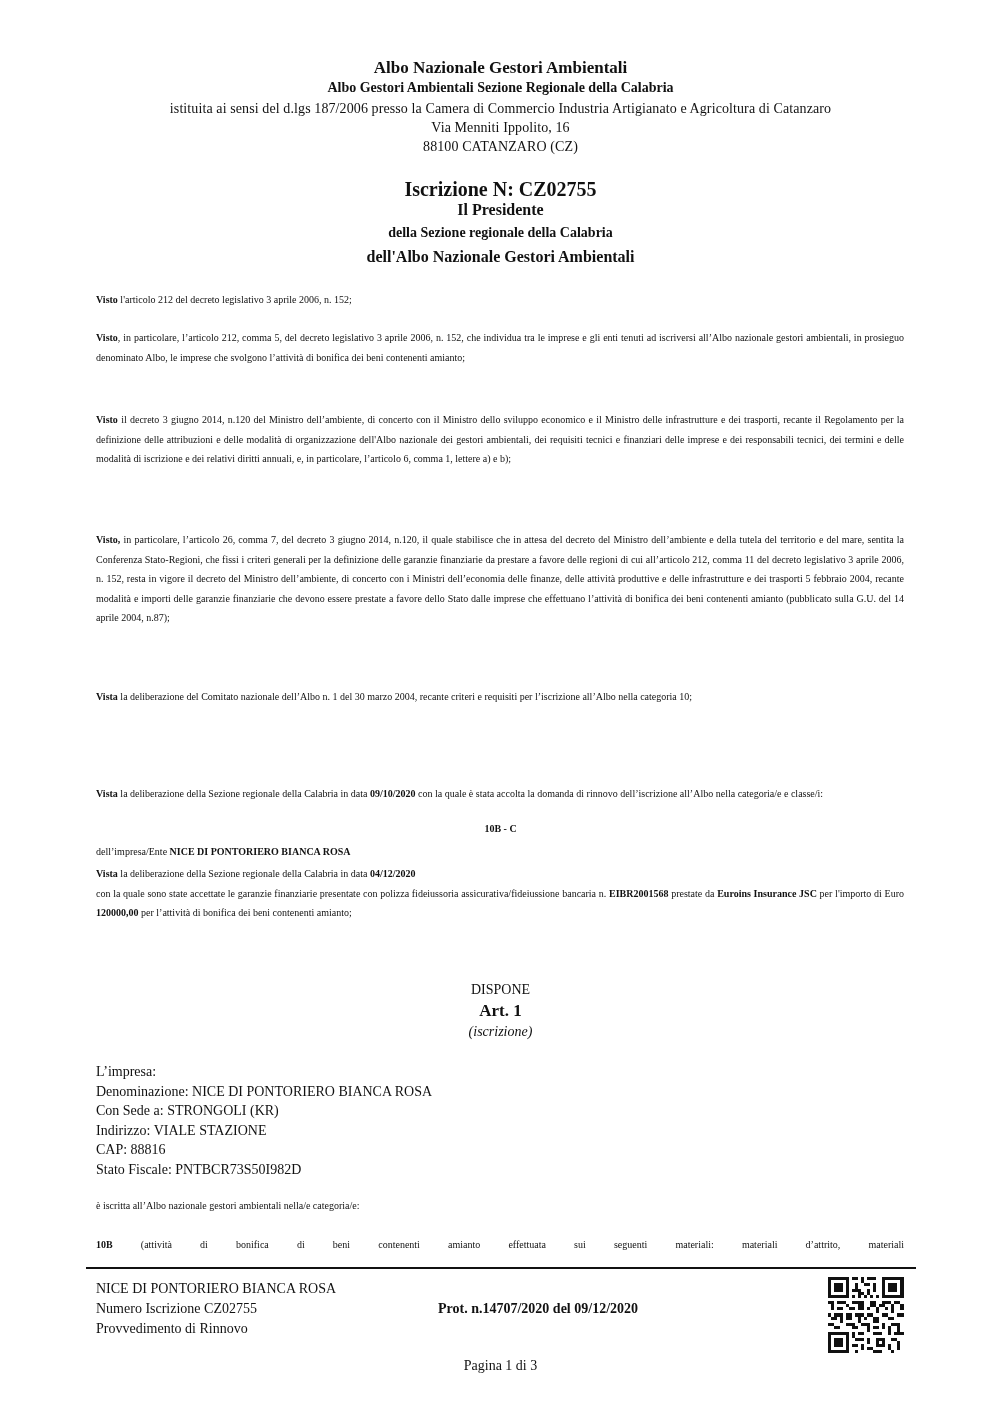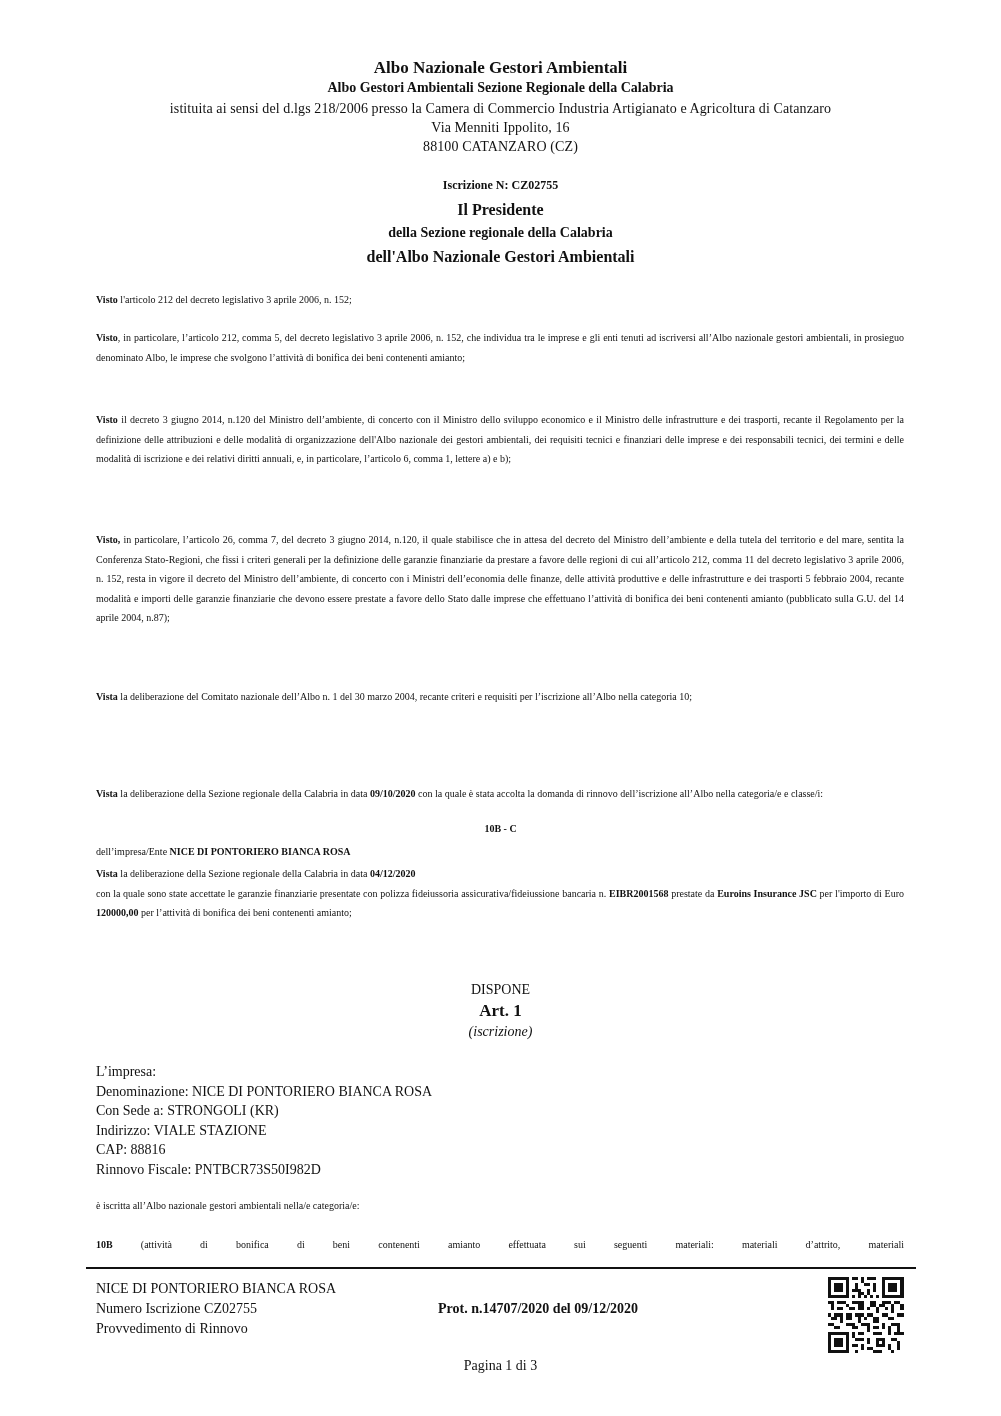--- a/index.html
+++ b/index.html
@@ -21,21 +21,21 @@
       width: 828px; height: 1416px;
     }
     .c { text-align: center; position: absolute; left: 0; width: 1001px; }
     .h-title { top: 50px; font-size: 17px; font-weight: bold; }
     .h-sub { top: 72px; font-size: 14px; font-weight: bold; }
     .h-line { font-size: 14px; letter-spacing: 0.1px; }
     .h-line1 { top: 93px; }
     .h-line2 { top: 112px; }
     .h-line3 { top: 131px; }
 
-    .t1 { top: 170px; font-size: 12px; font-weight: bold; }
+    .t1 { top: 170px; font-size: 20px; font-weight: bold; }
     .t2 { top: 193px; font-size: 16px; font-weight: bold; }
     .t3 { top: 217px; font-size: 14px; font-weight: bold; }
     .t4 { top: 240px; font-size: 16px; font-weight: bold; }
 
     .para {
       position: absolute;
       left: 96px;
       width: 808px;
       font-size: 10px;
       line-height: 19.6px;
@@ -106,21 +106,21 @@
     }
     .pagenum { top: 1350px; font-size: 14px; }
   </style>
 </head>
 <body>
 
 <div class="page">
 
   <div class="c h-title">Albo Nazionale Gestori Ambientali</div>
   <div class="c h-sub">Albo Gestori Ambientali  Sezione Regionale della Calabria</div>
-  <div class="c h-line h-line1">istituita ai sensi del d.lgs 218/2006  presso la Camera  di Commercio  Industria Artigianato e Agricoltura di Catanzaro</div>
+  <div class="c h-line h-line1">istituita ai sensi del d.lgs 187/2006  presso la Camera  di Commercio  Industria Artigianato e Agricoltura di Catanzaro</div>
   <div class="c h-line h-line2">Via  Menniti Ippolito, 16</div>
   <div class="c h-line h-line3">88100  CATANZARO (CZ)</div>
 
   <div class="c t1">Iscrizione  N: CZ02755</div>
   <div class="c t2">Il Presidente</div>
   <div class="c t3">della Sezione regionale della Calabria</div>
   <div class="c t4">dell'Albo  Nazionale  Gestori  Ambientali</div>
 
   <div class="para p1"><b>Visto</b><span> l'articolo  212  del decreto legislativo 3 aprile 2006,  n. 152;</span></div>
   <div class="para p2"><b>Visto</b><span>, in particolare, l’articolo 212, comma 5,  del decreto legislativo 3 aprile 2006, n. 152, che individua tra le imprese e gli enti tenuti ad iscriversi all’Albo nazionale gestori ambientali, in prosieguo denominato Albo, le imprese che svolgono l’attività di bonifica dei beni contenenti amianto;</span></div>
@@ -136,21 +136,21 @@
 
   <div class="c disp">DISPONE</div>
   <div class="c art">Art. 1</div>
   <div class="c iscr">(iscrizione)</div>
 
   <div class="lst l1">L’impresa:</div>
   <div class="lst l2">Denominazione:  NICE  DI PONTORIERO   BIANCA  ROSA</div>
   <div class="lst l3">Con Sede a: STRONGOLI  (KR)</div>
   <div class="lst l4">Indirizzo:  VIALE  STAZIONE</div>
   <div class="lst l5">CAP:  88816</div>
-  <div class="lst l6">Rinnovo Fiscale:  PNTBCR73S50I982D</div>
+  <div class="lst l6">Stato Fiscale:  PNTBCR73S50I982D</div>
 
   <div class="para p10">è iscritta all’Albo nazionale gestori ambientali nella/e categoria/e:</div>
   <div class="para p11" style="text-align-last: justify;"><b>10B</b><span> (attività di bonifica di beni contenenti amianto effettuata sui seguenti materiali: materiali d’attrito, materiali</span></div>
 
   <div class="footer-rule"></div>
   <div class="f-left f1">NICE  DI PONTORIERO   BIANCA  ROSA</div>
   <div class="f-left f2">Numero  Iscrizione  CZ02755</div>
   <div class="f-left f3">Provvedimento di Rinnovo</div>
   <div class="f-prot">Prot. n.14707/2020 del 09/12/2020</div>
 

